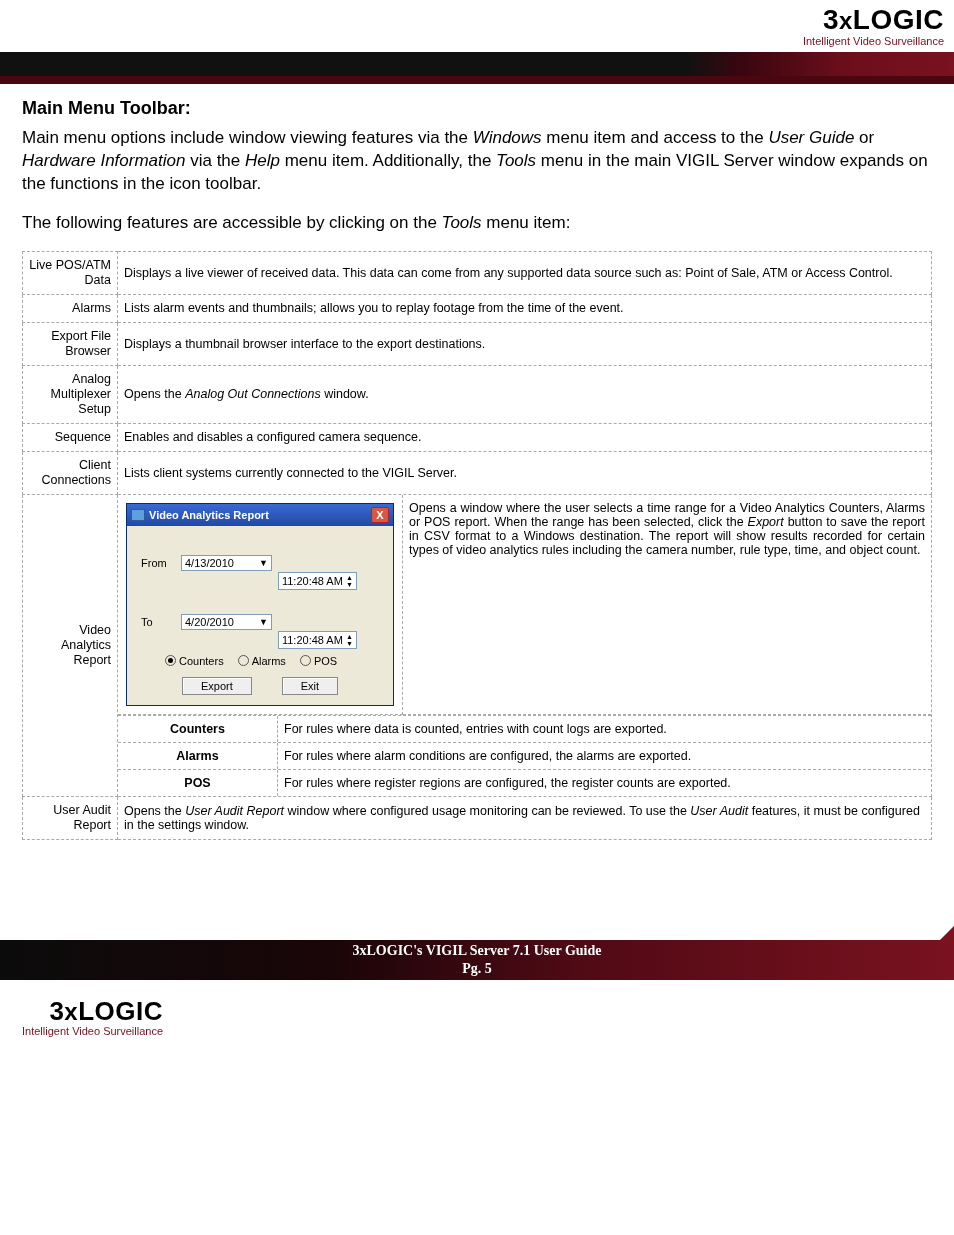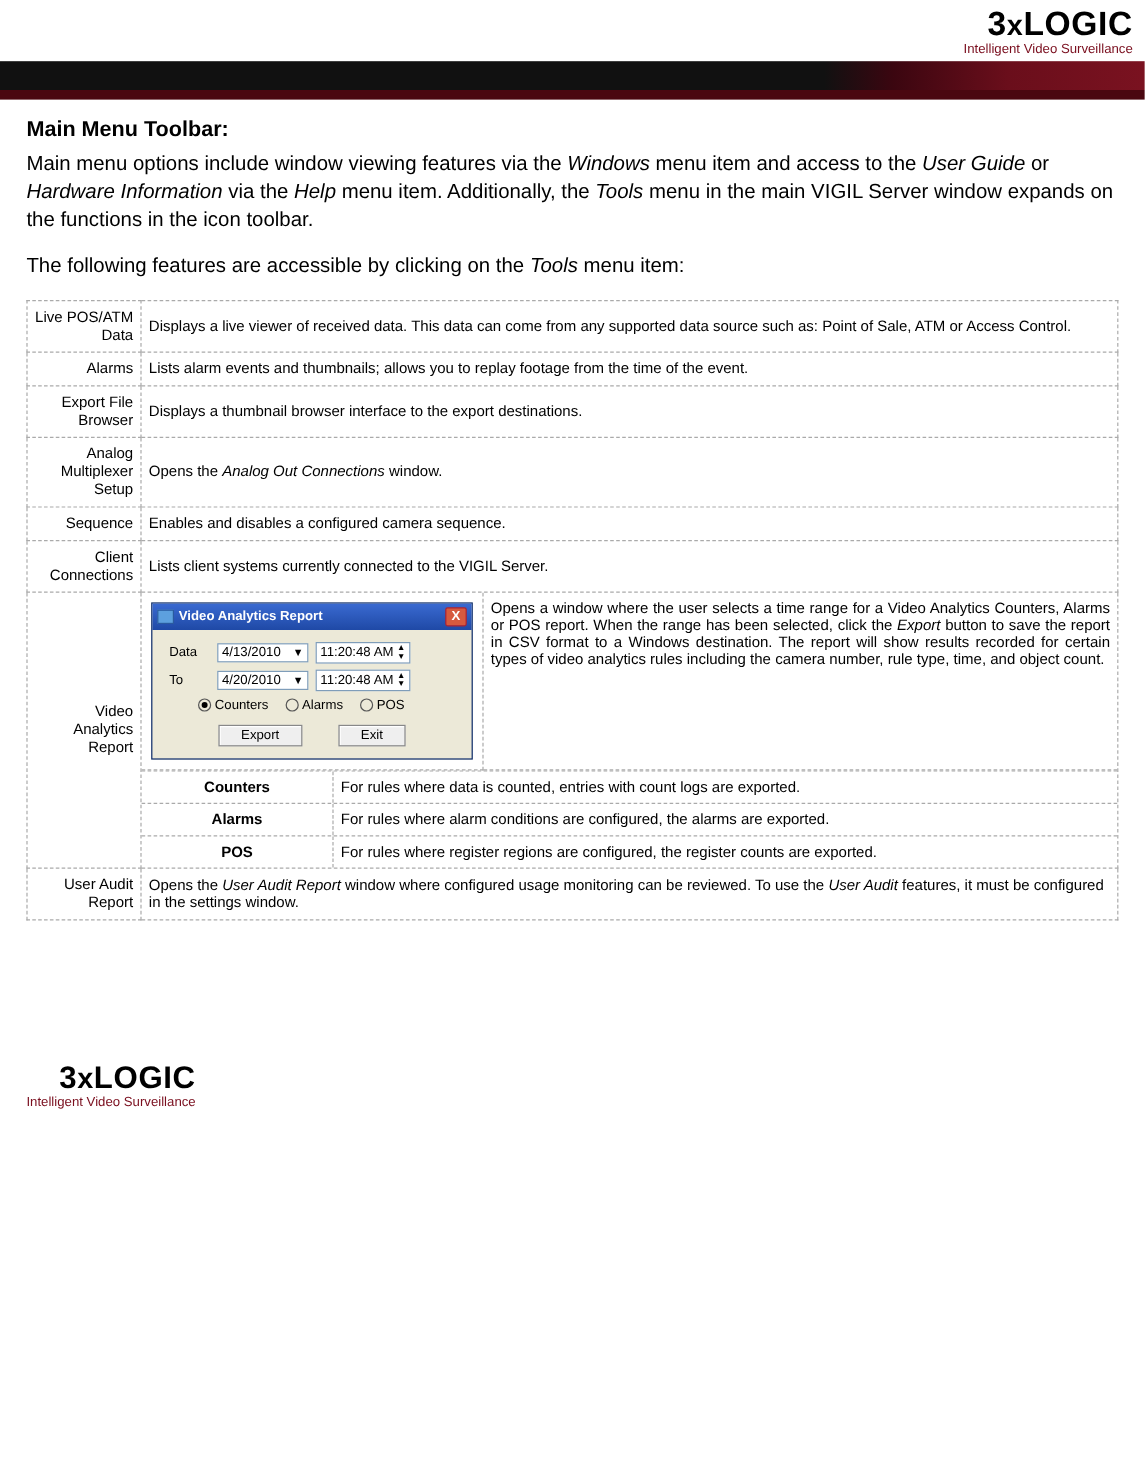--- a/index.html
+++ b/index.html
@@ -29,24 +29,24 @@
   .sub-label { width: 160px; border-right: 1px dashed #aaa; font-weight: bold; text-align: center; padding: 6px 4px; display:flex; align-items:center; justify-content:center; }
   .sub-desc { flex: 1; padding: 6px 6px; }
   
   .dlg { width: 268px; font-family: Tahoma, sans-serif; font-size: 11px; border: 1px solid #0a2a6b; background: #ece9d8; }
   .dlg-title { background: linear-gradient(to bottom,#3a6ad1,#1f49a6); color:#fff; padding:3px 4px; display:flex; align-items:center; justify-content:space-between; font-weight:bold; }
   .dlg-title-left { display:flex; align-items:center; gap:4px; }
   .dlg-close { width:18px; height:16px; background:#d65a3f; color:#fff; text-align:center; font-weight:bold; border:1px solid #a23; font-size:11px; line-height:14px; border-radius:2px; }
   .dlg-body { padding:10px 14px 10px 14px; }
   .dlg-row { display:flex; align-items:center; gap:6px; margin-bottom:5px; }
   .dlg-row .lbl { width:34px; }
-  .dlg-date { border:1px solid #7f9db9; background:#fff; padding:1px 3px; display:flex; align-items:center; gap:3px; }
+  .dlg-date { border:1px solid #7f9db9; background:#fff; padding:1px 3px; display:flex; align-items:center; gap:18px; }
   .dlg-date .dv { width:56px; }
   .dlg-date .car { font-size:9px; }
-  .dlg-time { border:1px solid #7f9db9; background:#fff; padding:1px 3px; display:flex; align-items:center; gap:3px; }
+  .dlg-time { border:1px solid #7f9db9; background:#fff; padding:1px 3px; display:flex; align-items:center; gap:3px;margin-top:36px; }
   .dlg-spin { display:flex; flex-direction:column; font-size:7px; line-height:7px; }
   .dlg-radios { display:flex; gap:14px; margin:6px 0 10px 24px; align-items:center; }
   .dlg-radio { display:flex; align-items:center; gap:3px; }
   .radio-dot { width:11px; height:11px; border:1px solid #555; border-radius:50%; display:inline-flex; align-items:center; justify-content:center; }
   .radio-dot.sel::after { content:""; width:5px; height:5px; border-radius:50%; background:#000; }
   .dlg-btns { display:flex; gap:30px; justify-content:center; }
   .dlg-btn { border:1px solid #888; background:#efefef; padding:2px 18px; font-size:11px; box-shadow:1px 1px 0 #fff inset; }
   
   .footer { margin-top: 70px; }
   .footer-band { position: relative; height: 40px; display:flex; align-items:center; justify-content:center;
@@ -117,21 +117,21 @@
               <div class="dlg">
                 <div class="dlg-title">
                   <span class="dlg-title-left">
                         <span class="icon-box"></span>
                         <span>Video Analytics Report</span>
                       </span>
                   <span class="dlg-close">X</span>
                 </div>
                 <div class="dlg-body">
                   <div class="dlg-row">
-                    <span class="lbl">Data</span>
+                    <span class="lbl">From</span>
                     <span class="dlg-date">
                           <span class="dv">4/13/2010</span>
                           <span class="car">▼</span>
                         </span>
                     <span class="dlg-time">
                           <span>11:20:48 AM</span>
                           <span class="dlg-spin">
                             <span>▲</span>
                             <span>▼</span>
                           </span>
@@ -192,20 +192,27 @@
       </tr>
       <tr>
         <td class="label">User Audit Report</td>
         <td><span>Opens the </span><span class="it">User Audit Report</span><span> window where configured usage monitoring can be reviewed.  To use the </span><span class="it">User Audit</span><span> features, it must be configured in the settings window.</span></td>
       </tr>
     </tbody>
       </table>
   </div>
 
   <div class="footer">
+    <div class="footer-band">
+      <div class="footer-corner"></div>
+      <div class="inner">
+        <div>3xLOGIC's VIGIL Server 7.1 User Guide</div>
+        <div>Pg. 5</div>
+      </div>
+    </div>
     <div class="footer-logo">
       <div class="logo">
         <div class="logo-main"><span>3</span><span class="x">x</span><span>LOGIC</span></div>
         <div class="logo-sub">Intelligent Video Surveillance</div>
       </div>
     </div>
   </div>
 
 </div>
 

